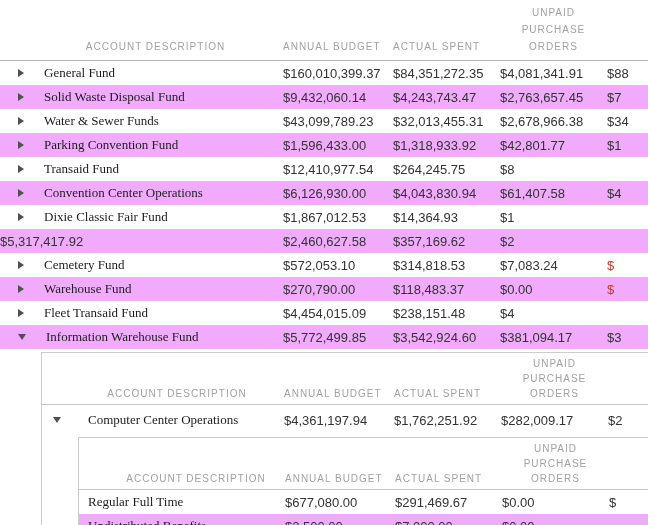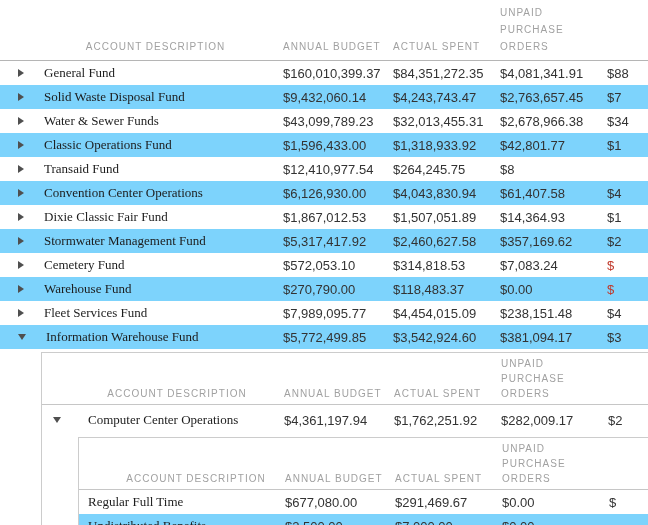--- a/index.html
+++ b/index.html
@@ -21,25 +21,25 @@
     border-bottom: 1px solid #b5b5b5;
     color: #a1a1a1;
     font-size: 10px;
     letter-spacing: 1px;
   }
   .thead.lv0 { padding: 4px 0 5px; line-height: 17px; }
   .thead.lv1, .thead.lv2 { padding: 3px 0; line-height: 15px; border-bottom-color: #c6c6c6; }
   .hc { text-align: center; white-space: nowrap; }
   .hdesc { padding-left: 28px; margin-top: 18px; }
   .hnum { padding-right: 20px; }
-  .hstack div { text-align: left; }
+  .hstack div { text-align: center; }
 
   .row { align-items: center; height: 24px; font-size: 13px; }
   .row.tall { height: 30px; }
-  .row.alt { background: #7dd3fc; }
+  .row.alt { background: #f0abfc; }
   .cdesc { display: flex; align-items: center; height: 100%; }
   .lbl { color: #1c1c1c; white-space: nowrap; font-family: Liberation Serif, serif; }
   .num { color: #333333; white-space: nowrap; }
   .neg { color: #c0392b; }
 
   .tri { display: inline-block; width: 0; height: 0; flex: 0 0 auto; cursor: pointer; }
   .tri.right { border-left: 6px solid #4f4f4f; border-top: 4px solid transparent; border-bottom: 4px solid transparent; }
   .tri.down  { border-top: 6px solid #4f4f4f; border-left: 4px solid transparent; border-right: 4px solid transparent; }
   .lv0row .tri { margin-left: 18px; }
   .lv0row .lbl { margin-left: 20px; }
@@ -94,21 +94,21 @@
         <span class="lbl">Water &amp; Sewer Funds</span>
       </div>
     <div class="num">$43,099,789.23</div>
     <div class="num">$32,013,455.31</div>
     <div class="num">$2,678,966.38</div>
     <div class="num">$34</div>
   </div>
   <div class="row alt grid5 lv0 lv0row">
     <div class="cdesc">
         <span class="tri right"></span>
-        <span class="lbl">Classic Operations Fund</span>
+        <span class="lbl">Parking Convention Fund</span>
       </div>
     <div class="num">$1,596,433.00</div>
     <div class="num">$1,318,933.92</div>
     <div class="num">$42,801.77</div>
     <div class="num">$1</div>
   </div>
   <div class="row grid5 lv0 lv0row">
     <div class="cdesc">
         <span class="tri right"></span>
         <span class="lbl">Transaid Fund</span>
@@ -126,29 +126,24 @@
     <div class="num">$4,043,830.94</div>
     <div class="num">$61,407.58</div>
     <div class="num">$4</div>
   </div>
   <div class="row grid5 lv0 lv0row">
     <div class="cdesc">
         <span class="tri right"></span>
         <span class="lbl">Dixie Classic Fair Fund</span>
       </div>
     <div class="num">$1,867,012.53</div>
-    <div class="num">$1,507,051.89</div>
     <div class="num">$14,364.93</div>
     <div class="num">$1</div>
   </div>
   <div class="row alt grid5 lv0 lv0row">
-    <div class="cdesc">
-        <span class="tri right"></span>
-        <span class="lbl">Stormwater Management Fund</span>
-      </div>
     <div class="num">$5,317,417.92</div>
     <div class="num">$2,460,627.58</div>
     <div class="num">$357,169.62</div>
     <div class="num">$2</div>
   </div>
   <div class="row grid5 lv0 lv0row">
     <div class="cdesc">
         <span class="tri right"></span>
         <span class="lbl">Cemetery Fund</span>
       </div>
@@ -163,23 +158,22 @@
         <span class="lbl">Warehouse Fund</span>
       </div>
     <div class="num">$270,790.00</div>
     <div class="num">$118,483.37</div>
     <div class="num">$0.00</div>
     <div class="num neg">$</div>
   </div>
   <div class="row grid5 lv0 lv0row">
     <div class="cdesc">
         <span class="tri right"></span>
-        <span class="lbl">Fleet Services Fund</span>
-      </div>
-    <div class="num">$7,989,095.77</div>
+        <span class="lbl">Fleet Transaid Fund</span>
+      </div>
     <div class="num">$4,454,015.09</div>
     <div class="num">$238,151.48</div>
     <div class="num">$4</div>
   </div>
   <div class="row alt grid5 lv0 lv0row">
     <div class="cdesc">
         <span class="tri down"></span>
         <span class="lbl">Information Warehouse Fund</span>
       </div>
     <div class="num">$5,772,499.85</div>

